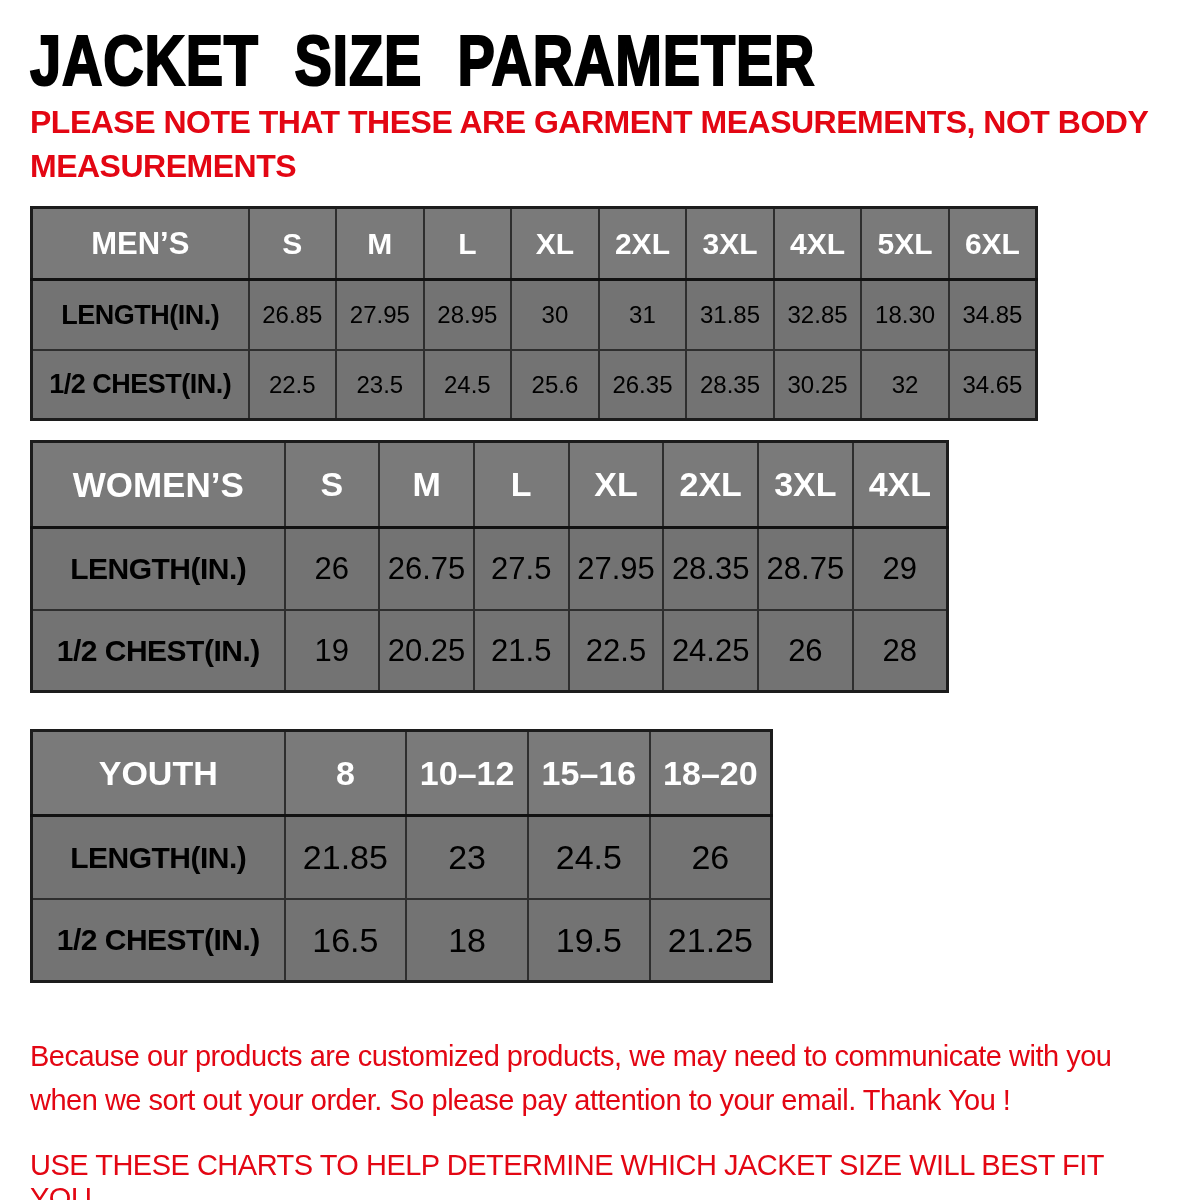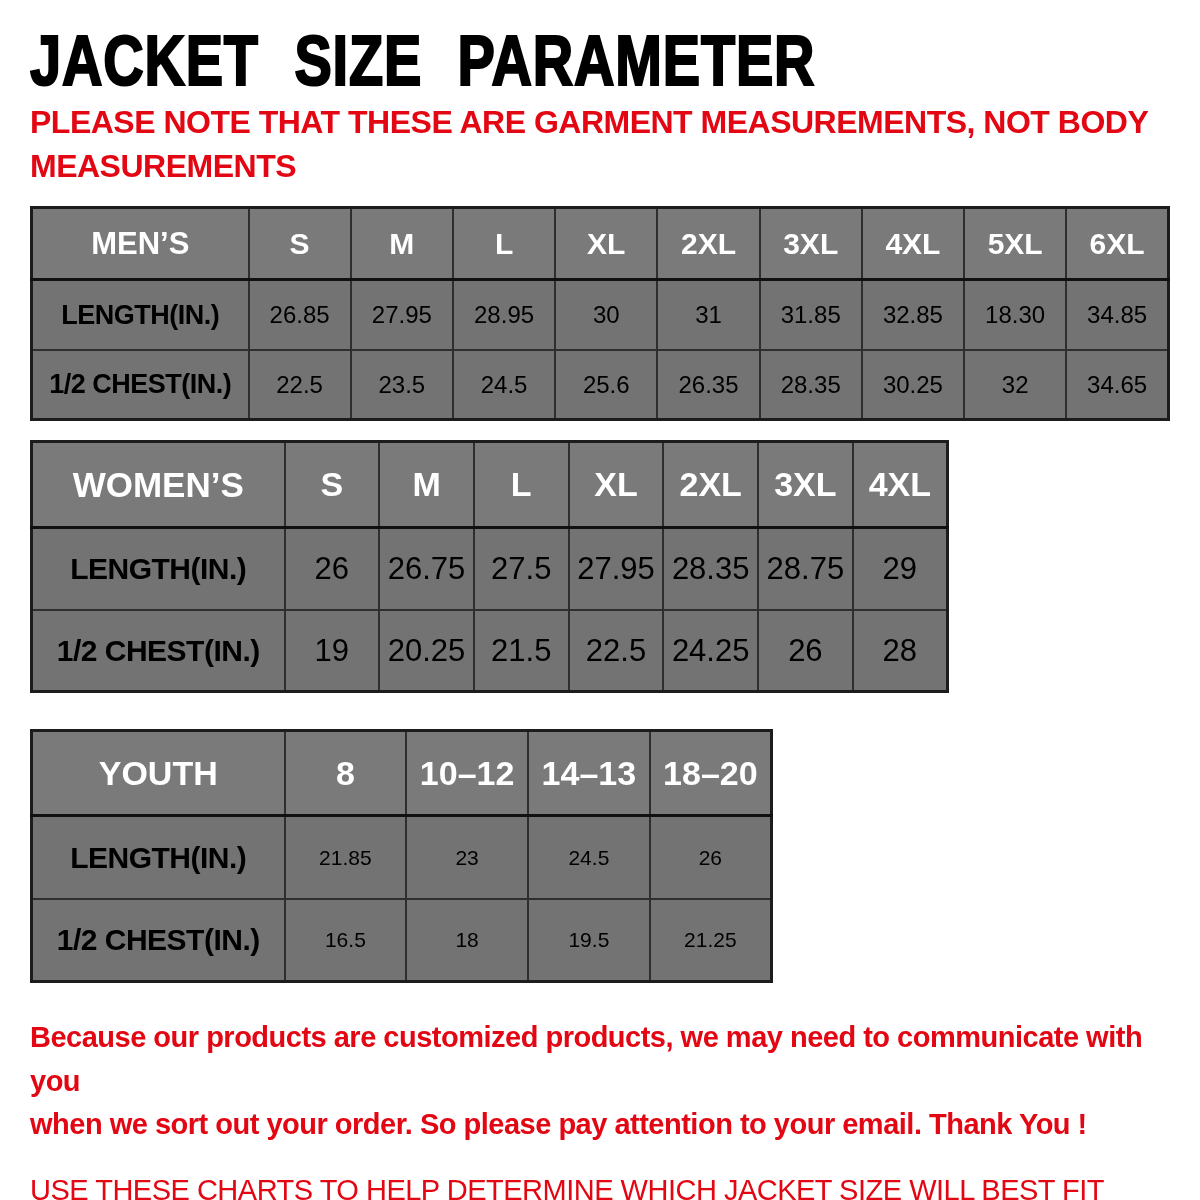--- a/index.html
+++ b/index.html
@@ -52,48 +52,48 @@
   }
   .tbl thead th {
     background: #7a7a7a;
     color: #fff;
     font-weight: 700;
     border-bottom: 3px solid #111;
   }
   .tbl td { background: #737373; }
   td.row-label { font-weight: 700; letter-spacing: -0.5px; }
 
-  .tbl-mens { width: 1140px; margin-top: 18px; }
+  .tbl-mens { width: 1008px; margin-top: 18px; }
   .tbl-mens col.first { width: 217px; }
   .tbl-mens thead th { height: 72px; font-size: 30px; }
   .tbl-mens thead th.tbl-title { font-size: 31px; }
   .tbl-mens td { height: 70px; font-size: 24px; }
   .tbl-mens td.row-label { font-size: 27px; }
 
   .tbl-womens { width: 919px; margin-top: 19px; }
   .tbl-womens col.first { width: 253px; }
   .tbl-womens thead th { height: 86px; font-size: 34px; }
   .tbl-womens thead th.tbl-title { font-size: 35px; }
   .tbl-womens td { height: 82px; font-size: 31px; }
   .tbl-womens td.row-label { font-size: 30px; }
 
   .tbl-youth { width: 743px; margin-top: 36px; }
   .tbl-youth col.first { width: 253px; }
   .tbl-youth thead th { height: 85px; font-size: 34px; }
   .tbl-youth thead th.tbl-title { font-size: 34px; }
-  .tbl-youth td { height: 83px; font-size: 21px; }
+  .tbl-youth td { height: 83px; font-size: 34px; }
   .tbl-youth td.row-label { font-size: 30px; }
 
   
   .footer-para {
     color: var(--red);
     font-size: 29px;
-    font-weight: 700;
+    font-weight: 400;
     line-height: 1.5;
-    margin: 33px 0 0 0;
+    margin: 52px 0 0 0;
     letter-spacing: -0.5px;
   }
   .footer-line {
     color: var(--red);
     font-size: 29px;
     font-weight: 500;
     margin: 27px 0 0 0;
     letter-spacing: -0.5px;
   }
 </style>
@@ -214,21 +214,21 @@
         <col>
         <col>
         <col>
         <col>
       </colgroup>
       <thead>
         <tr>
           <th class="tbl-title">YOUTH</th>
           <th>8</th>
           <th>10–12</th>
-          <th>14–13</th>
+          <th>15–16</th>
           <th>18–20</th>
         </tr>
       </thead>
       <tbody>
         <tr>
           <td class="row-label">LENGTH(IN.)</td>
           <td>21.85</td>
           <td>23</td>
           <td>24.5</td>
           <td>26</td>

